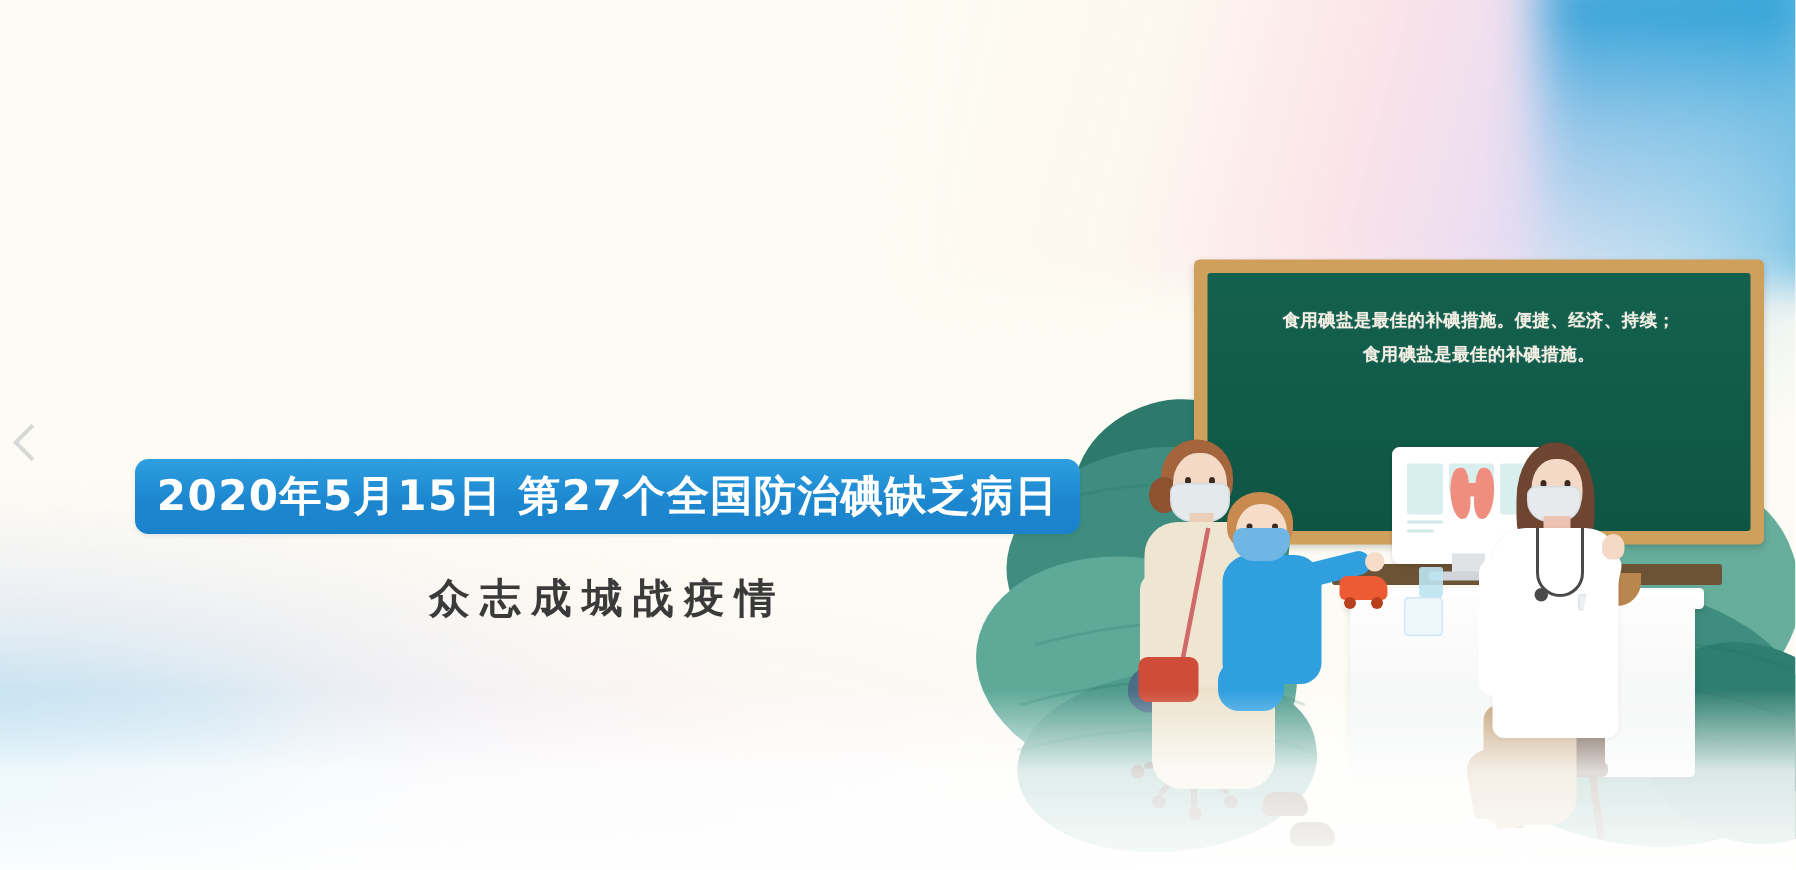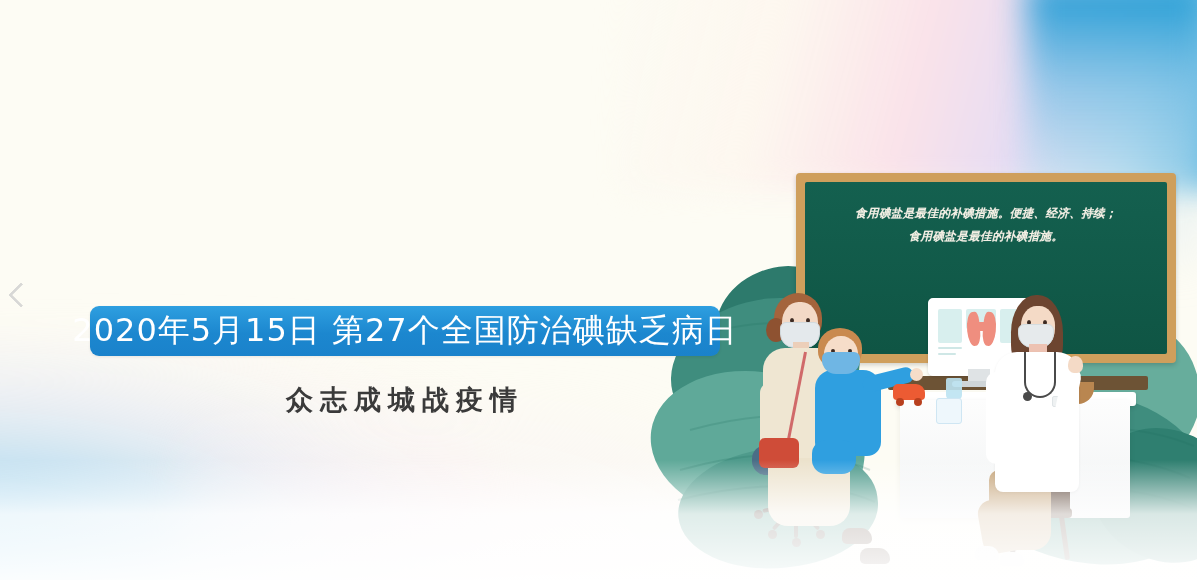--- a/index.html
+++ b/index.html
@@ -90,39 +90,39 @@
     position:absolute;left:90px;top:306px;
     width:630px;height:50px;
     border-radius:9px;
     background:linear-gradient(180deg,#2e9fe0 0%,#1c87cf 55%,#1a82cb 100%);
     display:flex;align-items:center;justify-content:center;
     box-shadow:0 1px 3px rgba(0,0,0,.08);
   }
   .date-banner span{
     color:#ffffff;
     font-family:"DejaVu Sans","Liberation Sans",sans-serif;
-    font-size:32px;font-weight:400;letter-spacing:1px;
+    font-size:28px;font-weight:700;letter-spacing:1px;
     white-space:nowrap;
   }
 
   
   .orgs{
     position:absolute;left:90px;top:380px;width:630px;
     text-align:center;
   }
   .orgs .org{
     color:#3a3a3a;
     font-family:"DejaVu Sans","Liberation Sans",sans-serif;
     font-size:27px;font-weight:600;letter-spacing:7px;
     line-height:40px;
     white-space:nowrap;
   }
 
   
-  .illus{position:absolute;left:660px;top:0;width:537px;height:580px;font-style:italic;}
+  .illus{position:absolute;left:660px;top:0;width:537px;height:580px;}
 
   
   .leaf{position:absolute;border-radius:50% 50% 48% 52%;}
   .leaf-a{left:10px;top:300px;width:190px;height:140px;background:#3f8d7e;transform:rotate(-14deg);}
   .leaf-b{left:-10px;top:372px;width:215px;height:150px;background:#5fa999;transform:rotate(8deg);}
   .leaf-c{left:18px;top:448px;width:200px;height:120px;background:#4f9b8c;transform:rotate(-6deg);}
   .leaf-d{left:300px;top:392px;width:250px;height:170px;background:#3f8d7e;transform:rotate(10deg);}
   .leaf-e{left:360px;top:318px;width:180px;height:160px;background:#67ad9c;transform:rotate(-18deg);}
   .leaf-f{left:430px;top:430px;width:150px;height:130px;background:#2f7f70;transform:rotate(22deg);}
   .leaf-g{left:55px;top:268px;width:130px;height:110px;background:#2d7a6c;transform:rotate(-22deg);}

